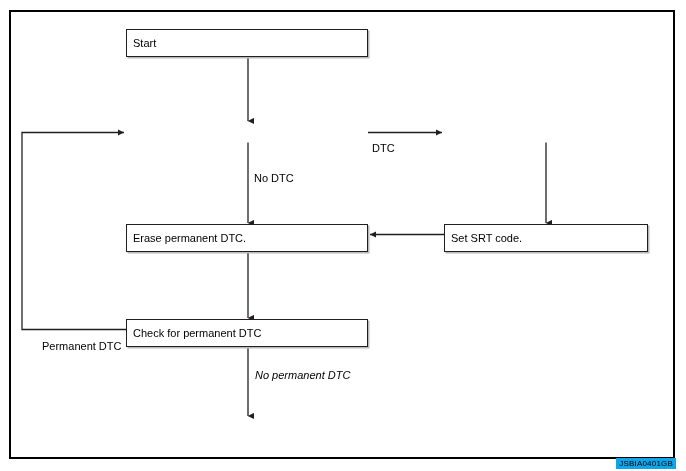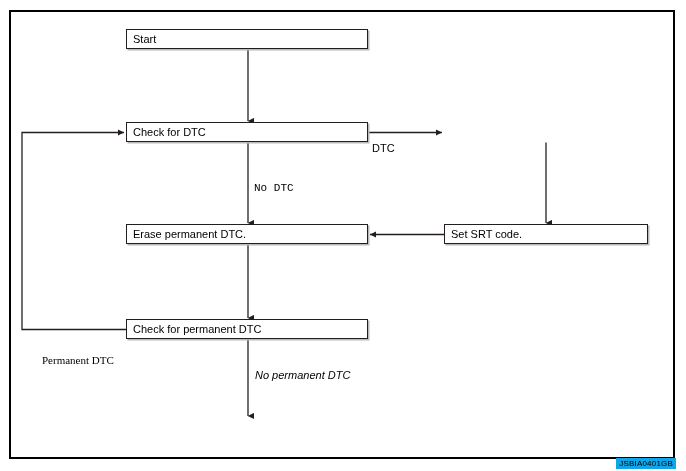--- a/index.html
+++ b/index.html
@@ -26,21 +26,21 @@
     height: 449px;
     border: 2px solid #000000;
     box-sizing: border-box;
   }
   .node {
     position: absolute;
     box-sizing: border-box;
     border: 1px solid #231f20;
     background: #ffffff;
     box-shadow: 1.5px 1.5px 0 0 #b9b9b9;
-    height: 20px;
+    height: 28px;
     display: flex;
     align-items: center;
   }
   .node .label {
     font-size: 11px;
     color: #000000;
     line-height: 11px;
     padding-left: 6px;
     white-space: nowrap;
   }
@@ -109,41 +109,38 @@
       <path d="M126,329.5 L22,329.5 L22,132.5 L124,132.5" marker-end="url(#arrow-right)"></path>
 
       <path d="M248,339.5 L248,416" marker-end="url(#arrow-down)"></path>
     </g>
   </svg>
 
   <div class="node" style="left:126px; top:29px; width:242px;">
     <span class="label">Start</span>
   </div>
 
-  <div class="node" style="left:126px; top:122px; width:242px;">
-    <span class="label">Check for DTC</span>
-  </div>
 
 
   <div class="node" style="left:444px; top:224px; width:204px;">
     <span class="label">Set SRT code.</span>
   </div>
 
   <div class="node" style="left:126px; top:224px; width:242px;">
     <span class="label">Erase permanent DTC.</span>
   </div>
 
   <div class="node" style="left:126px; top:319px; width:242px;">
     <span class="label">Check for permanent DTC</span>
   </div>
 
 
   <div class="edge-label" style="left:372px; top:119px;">DTC</div>
 
-  <div class="edge-label" style="left:254px; top:159px;font-family:Liberation Mono, monospace;">No DTC</div>
+  <div class="edge-label" style="left:254px; top:149px;">No DTC</div>
 
-  <div class="edge-label" style="left:42px; top:331px;font-family:Liberation Serif, serif;">Permanent DTC</div>
+  <div class="edge-label" style="left:42px; top:317px;">Permanent DTC</div>
 
   <div class="edge-label" style="left:255px; top:346px;font-style:italic;">No permanent DTC</div>
 
   <div id="watermark">JSBIA0401GB</div>
 
 </div>
 
 </body></html>

